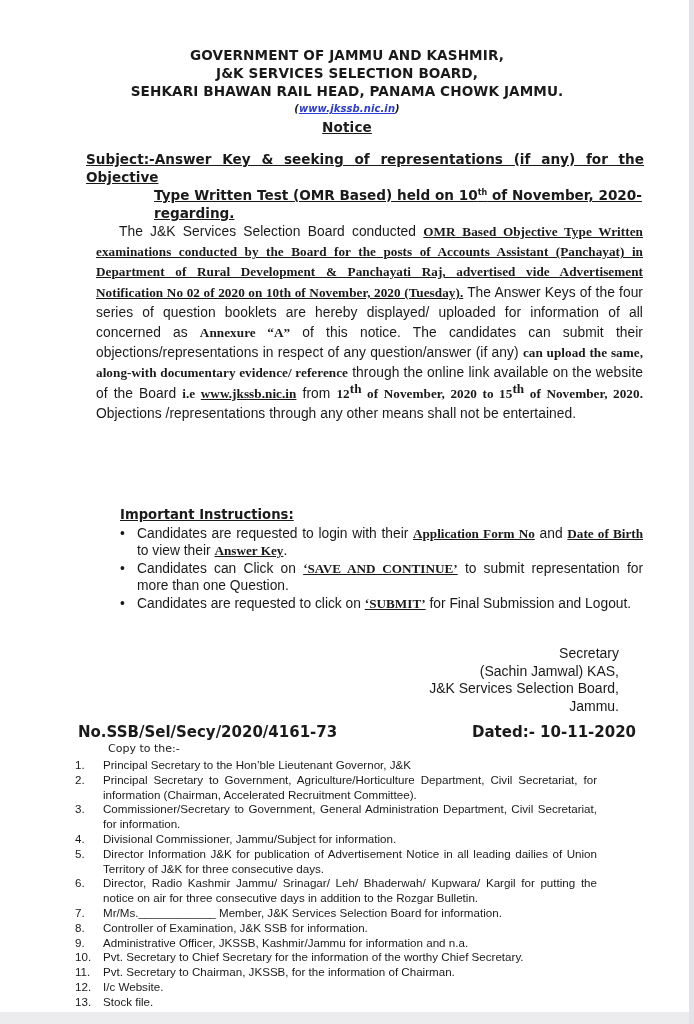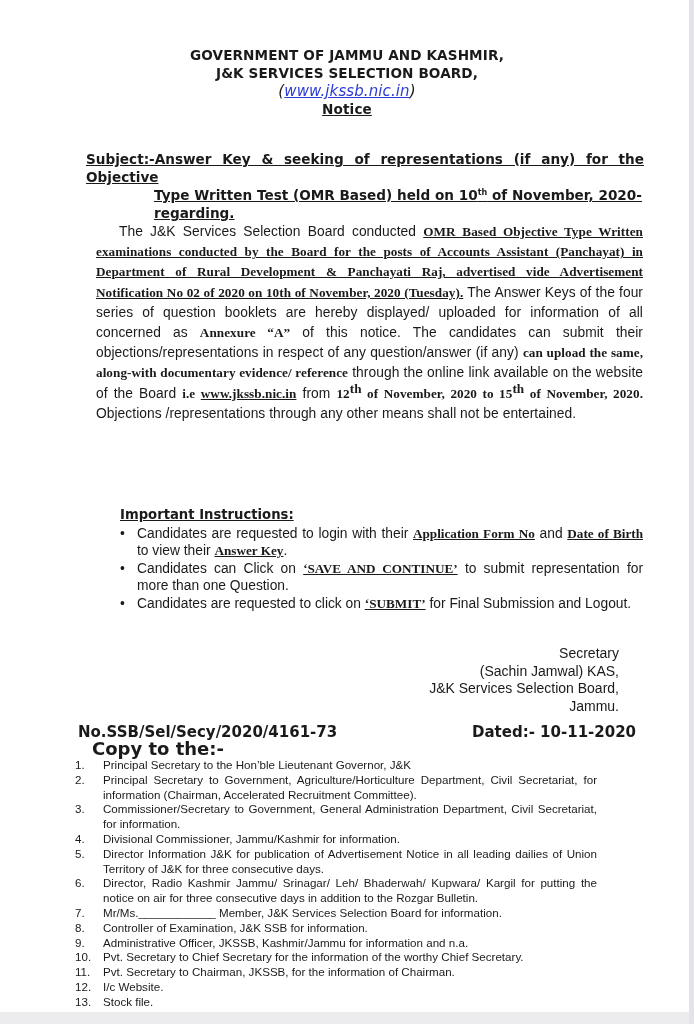--- a/index.html
+++ b/index.html
@@ -25,23 +25,23 @@
     .header {
       position: absolute;
       top: 46px; left: 0; width: 694px;
       text-align: center;
       font-weight: bold;
       font-size: 13.6px;
       line-height: 18px;
       letter-spacing: 0.1px;
     }
     .header .url {
-      font-weight: normal;
+      font-weight: bold;
       font-style: italic;
-      font-size: 15px;
+      font-size: 10px;
     }
     .header .url a { color: #2b3bd6; text-decoration: underline; }
     .header .notice { text-decoration: underline; }
 
     .subject {
       position: absolute;
       top: 150px; left: 86px; width: 558px;
       font-weight: bold;
       font-size: 13.6px;
       line-height: 18px;
@@ -103,23 +103,23 @@
       position: absolute;
       top: 724px; left: 51px; width: 560px;
       font-weight: bold;
       font-size: 15px;
       line-height: 17px;
       margin-left: 27px;
     }
     .ref-line .dated { position: absolute; left: 394px; top: 0; }
     .copy-to {
       position: absolute;
-      top: 740px; left: 92px;
-      font-weight: bold;
-      font-size: 18px;
+      top: 740px; left: 108px;
+      font-weight: normal;
+      font-size: 11px;
       line-height: 17px;
     }
     .copy-list {
       position: absolute;
       top: 758px; left: 75px; width: 522px;
       font-family: "Liberation Sans", sans-serif;
       font-size: 11.6px;
       line-height: 14.8px;
       list-style: none;
     }
@@ -133,20 +133,21 @@
     }
   </style>
 </head>
 <body>
 
 <div class="sheet">
 
   <div class="header">
     <div>GOVERNMENT OF JAMMU AND KASHMIR,</div>
     <div>J&amp;K SERVICES SELECTION BOARD,</div>
+    <div>SEHKARI BHAWAN RAIL HEAD, PANAMA CHOWK JAMMU.</div>
     <div class="url"><span>(</span><a>www.jkssb.nic.in</a><span>)</span></div>
     <div class="notice">Notice</div>
   </div>
 
   <div class="subject">
     <span>Subject:-Answer Key &amp; seeking of representations (if any) for the Objective</span>
     <span class="cont"><span>Type Written Test (OMR Based) held on 10</span><sup>th</sup><span> of November, 2020-</span></span>
     <span class="cont">regarding.</span>
   </div>
 
@@ -180,21 +181,21 @@
   <div class="ref-line">
     <span>No.SSB/Sel/Secy/2020/4161-73</span>
     <span class="dated">Dated:- 10-11-2020</span>
   </div>
   <div class="copy-to">Copy to the:-</div>
 
   <ol class="copy-list">
     <li><span class="num">1.</span><span>Principal Secretary to the Hon’ble Lieutenant Governor, J&amp;K</span></li>
     <li><span class="num">2.</span><span>Principal Secretary to Government, Agriculture/Horticulture Department, Civil Secretariat, for information (Chairman, Accelerated Recruitment Committee).</span></li>
     <li><span class="num">3.</span><span>Commissioner/Secretary to Government, General Administration Department, Civil Secretariat, for information.</span></li>
-    <li><span class="num">4.</span><span>Divisional Commissioner, Jammu/Kashmir for information.</span></li>
+    <li><span class="num">4.</span><span>Divisional Commissioner, Jammu/Subject for information.</span></li>
     <li><span class="num">5.</span><span>Director Information J&amp;K for publication of Advertisement Notice in all leading dailies of Union Territory of J&amp;K for three consecutive days.</span></li>
     <li><span class="num">6.</span><span>Director, Radio Kashmir Jammu/ Srinagar/ Leh/ Bhaderwah/ Kupwara/ Kargil for putting the notice on air for three consecutive days in addition to the Rozgar Bulletin.</span></li>
     <li><span class="num">7.</span><span>Mr/Ms.____________ Member, J&amp;K Services Selection Board for information.</span></li>
     <li><span class="num">8.</span><span>Controller of Examination, J&amp;K SSB for information.</span></li>
     <li><span class="num">9.</span><span>Administrative Officer, JKSSB, Kashmir/Jammu for information and n.a.</span></li>
     <li><span class="num">10.</span><span>Pvt. Secretary to Chief Secretary for the information of the worthy Chief Secretary.</span></li>
     <li><span class="num">11.</span><span>Pvt. Secretary to Chairman, JKSSB, for the information of Chairman.</span></li>
     <li><span class="num">12.</span><span>I/c Website.</span></li>
     <li><span class="num">13.</span><span>Stock file.</span></li>
   </ol>

